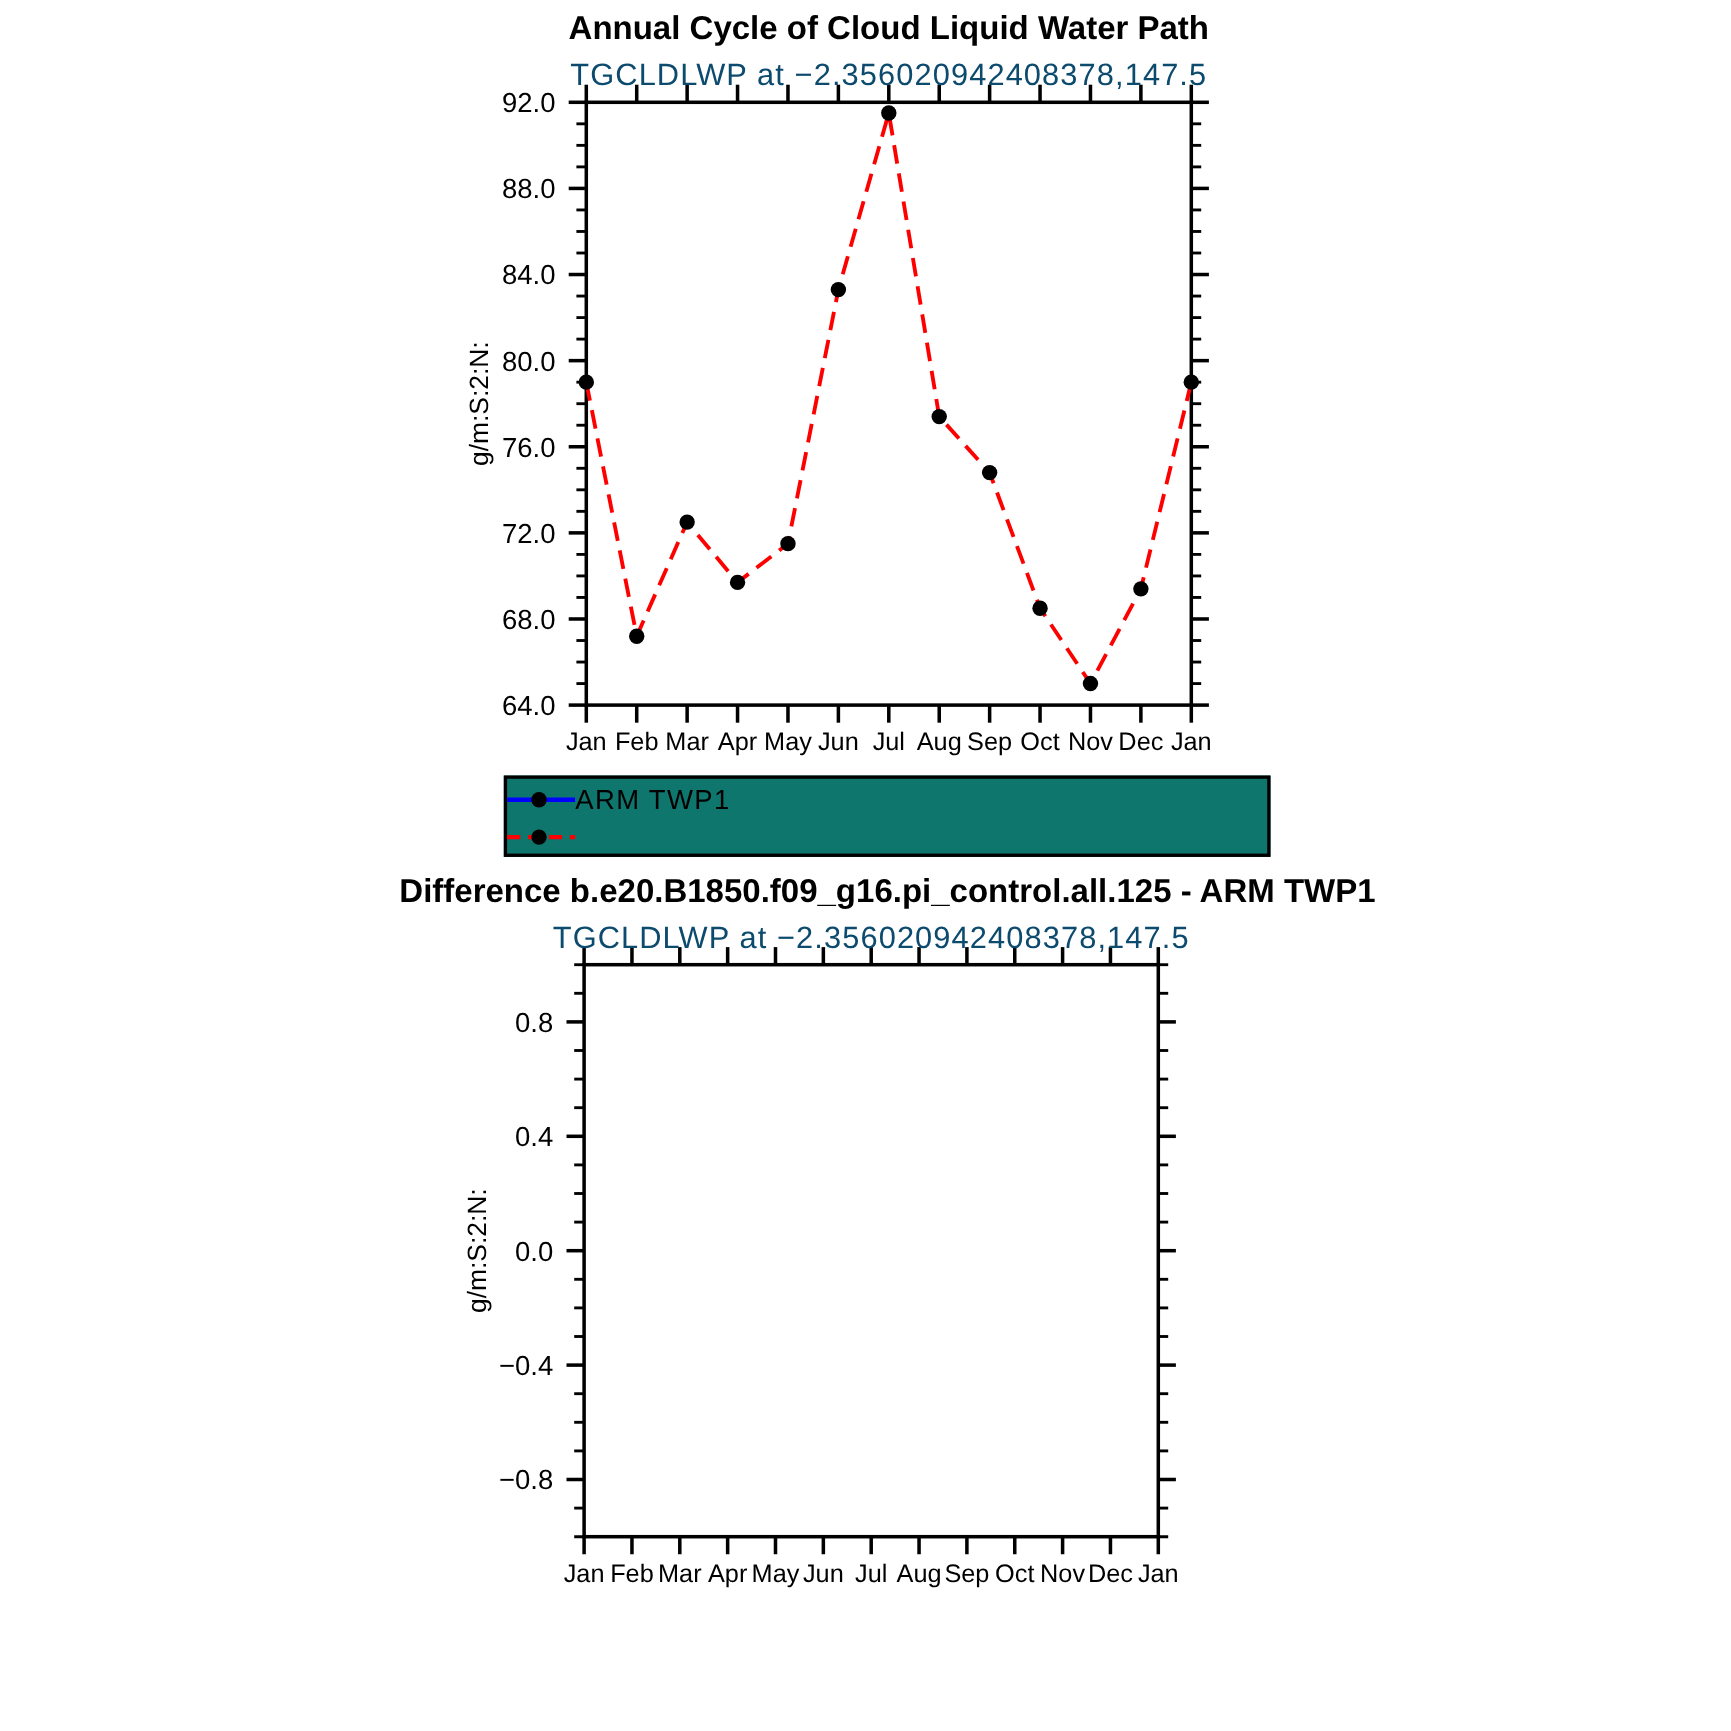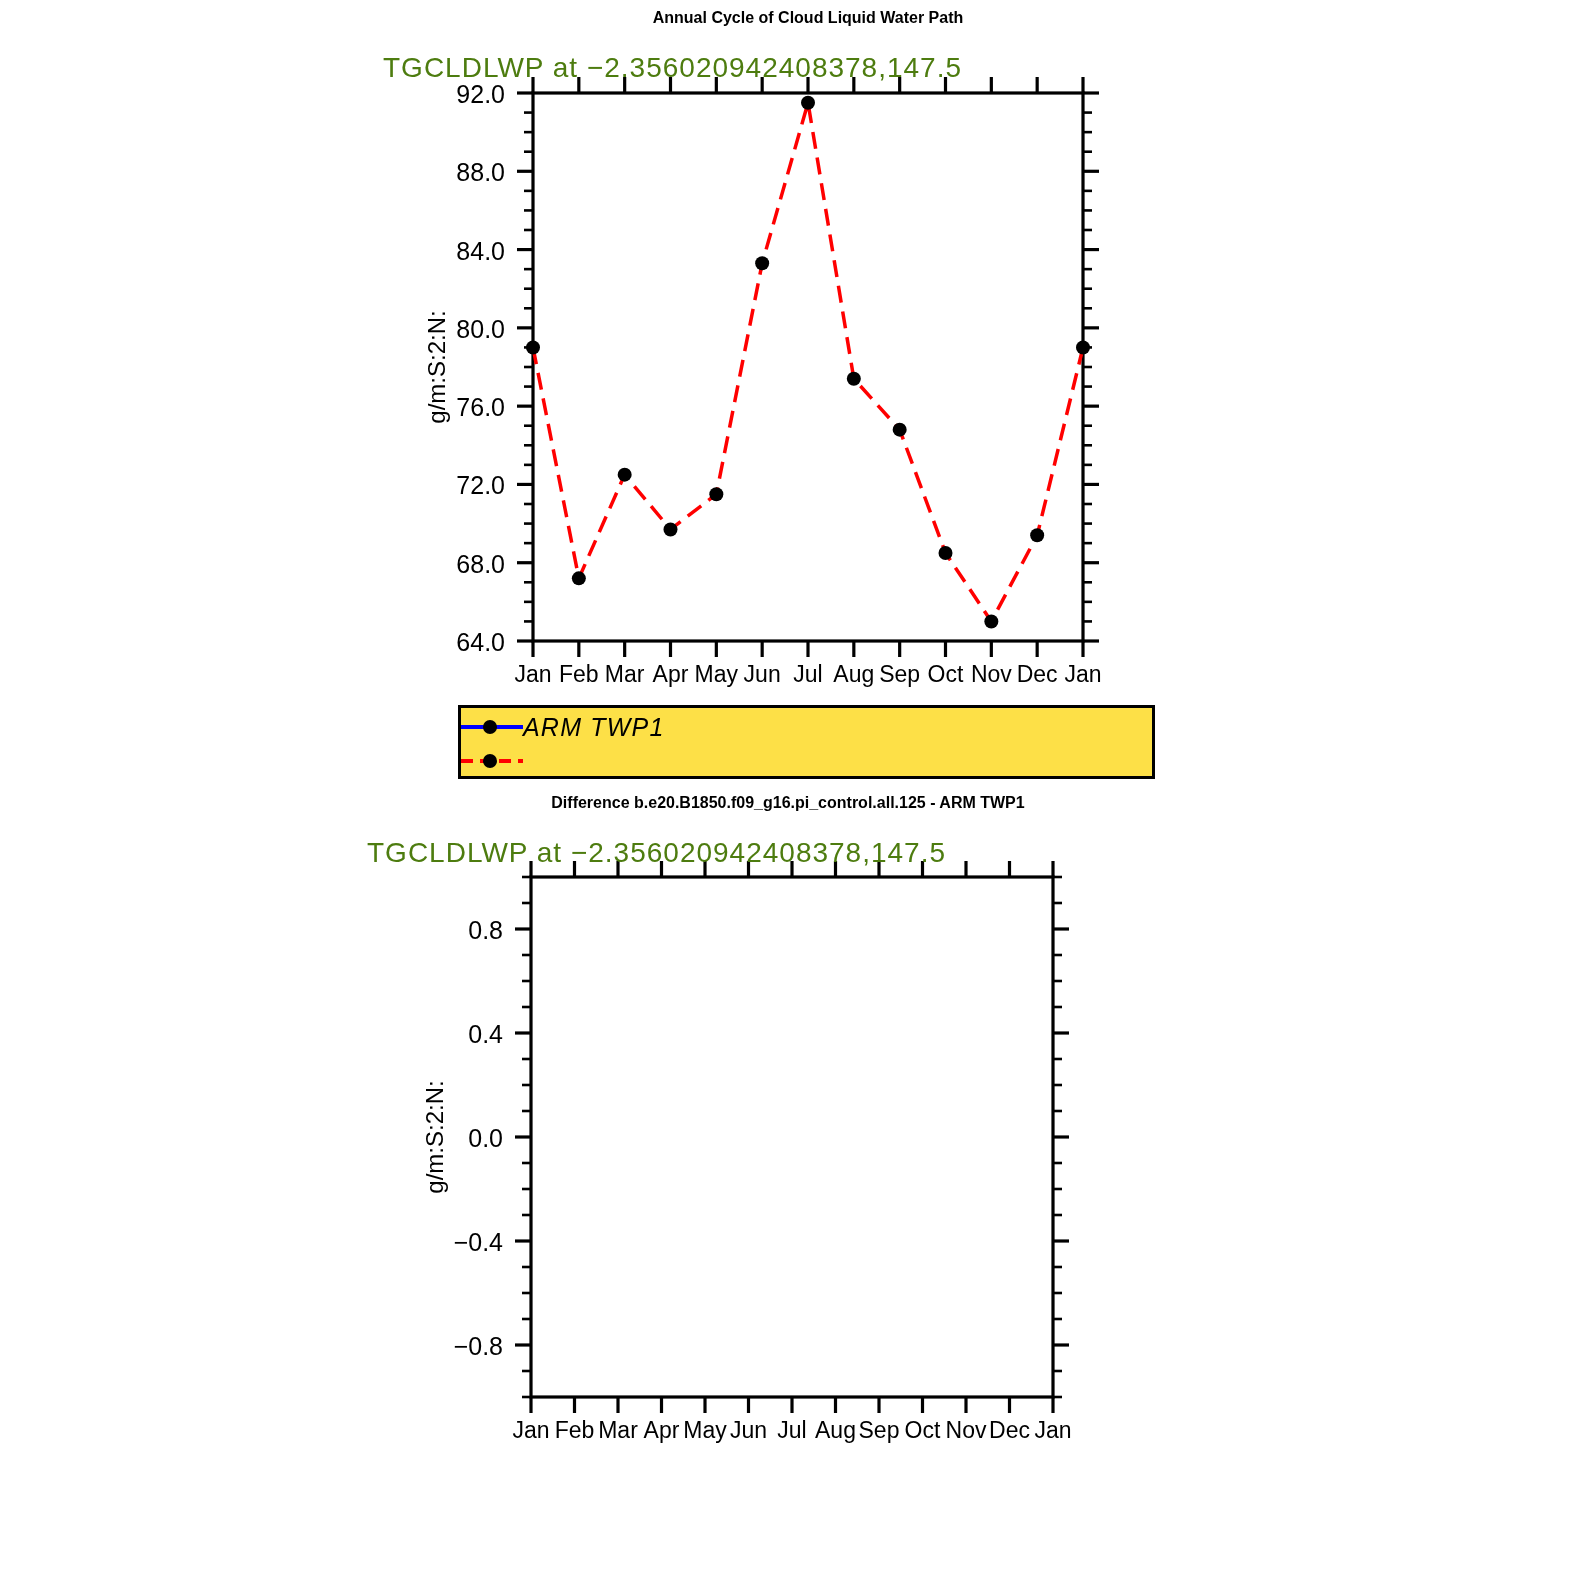--- a/index.html
+++ b/index.html
@@ -7,41 +7,41 @@
     position: relative;
     width: 1574px; height: 1574px;
     background: #ffffff;
     font-family: "Liberation Sans", sans-serif;
     overflow: hidden;
   }
   #charts-svg { position: absolute; left: 0; top: 0; }
   .chart-title {
     position: absolute;
     font-weight: 700;
-    font-size: 16px;
+    font-size: 30px;
     color: #000;
     text-align: center;
     white-space: nowrap;
   }
   .chart-subtitle {
     position: absolute;
     font-weight: 400;
     font-size: 28px;
     letter-spacing: 1px;
-    color: #4d7c0f;
+    color: #0c4a6e;
+    text-align: center;
     white-space: nowrap;
   }
   #legend {
     position: absolute;
     left: 458px; top: 705px;
     width: 697px; height: 74px;
     border: 3px solid #000;
     box-sizing: border-box;
-    background: #fde047;
-    font-style: italic;
+    background: #0f766e;
   }
   .legend-row {
     display: flex;
     align-items: center;
     height: 34px;
   }
   .legend-sample { flex: 0 0 62px; height: 18px; }
   .legend-label {
     font-size: 25px;
     letter-spacing: 1.2px;

